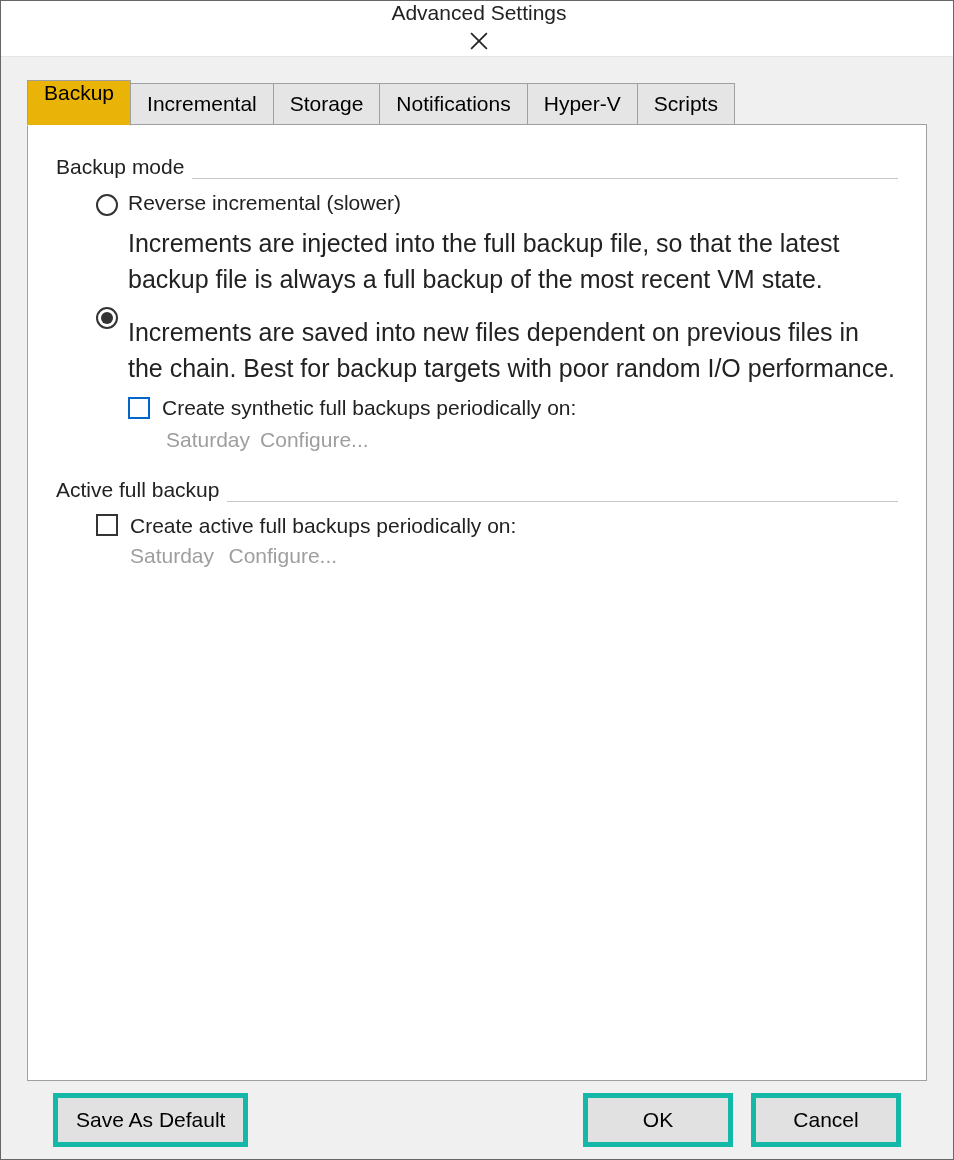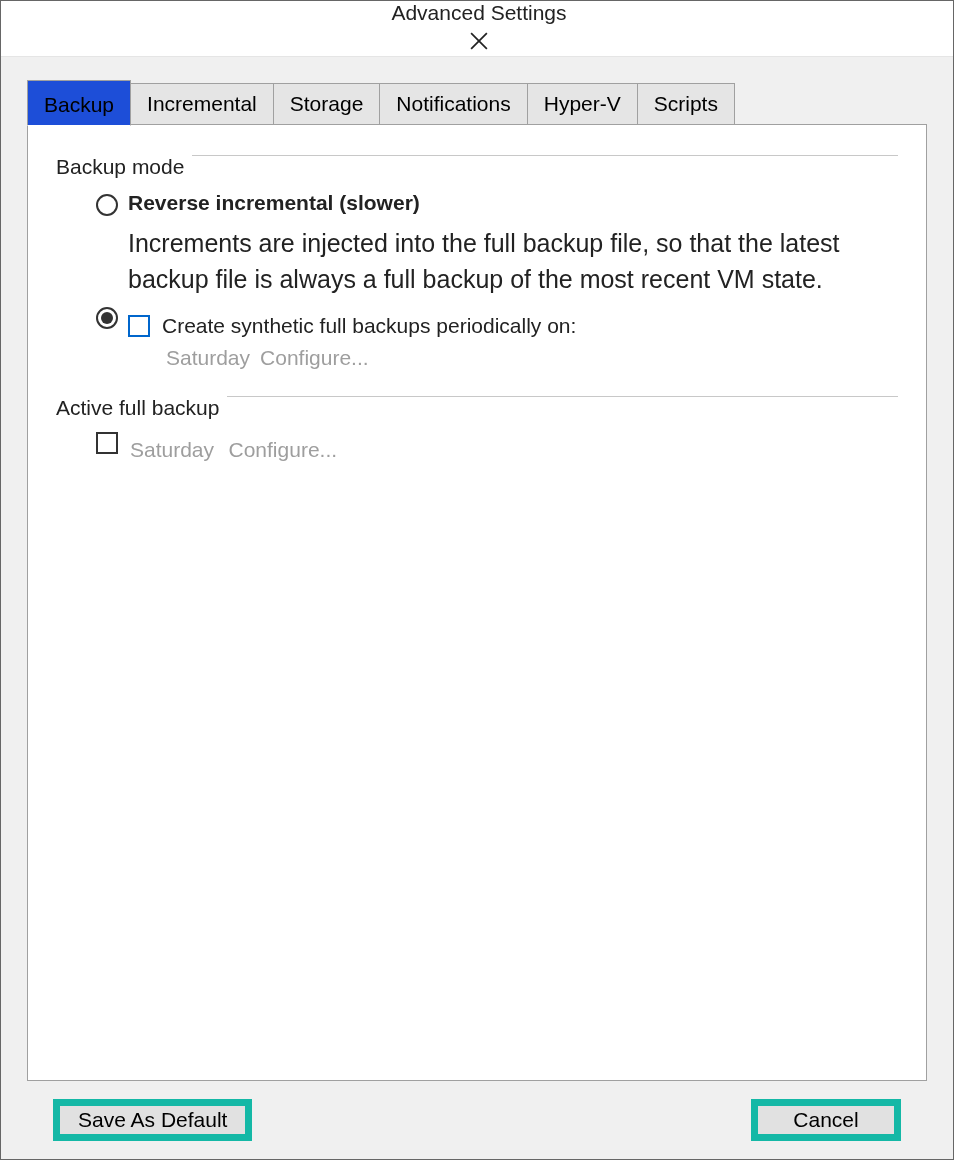--- a/index.html
+++ b/index.html
@@ -54,38 +54,38 @@
       padding: 8px 16px;
       font-size: 21px;
       border: 1px solid #a0a0a0;
       background: #e5e5e5;
       margin-left: -1px;
       cursor: pointer;
       user-select: none;
     }
     .tab:first-child { margin-left: 0; }
     .tab.active {
-      background: #1d4ed8;
+      background: #eab308;
       border-bottom: 1px solid #fff;
       position: relative;
       top: 1px;
       margin-top: -4px;
-      padding-top: 12px;
+      padding-top: 0;
     }
     .panel {
       flex: 1;
       border: 1px solid #a0a0a0;
       background: #fff;
       margin-top: -1px;
       padding: 20px 28px;
       overflow: auto;
     }
     .group-header {
       display: flex;
-      align-items: flex-start;
+      align-items: flex-end;
       margin: 10px 0 12px 0;
     }
     .group-label {
       font-size: 21px;
       color: #222;
       white-space: nowrap;
       padding-right: 8px;
     }
     .group-line {
       flex: 1;
@@ -102,21 +102,21 @@
       border-radius: 50%; margin-top: 3px; margin-right: 10px;
       display: flex; align-items: center; justify-content: center;
       flex-shrink: 0;
       cursor: pointer;
     }
     .radio.selected::after {
       content: ""; width: 12px; height: 12px; background: #333; border-radius: 50%;
     }
     .opt-text { display: flex; flex-direction: column; }
     .opt-title {
-      font-size: 21px; font-weight: 700; color: #222;
+      font-size: 21px; font-weight: 400; color: #222;
     }
     .opt-desc {
       font-size: 25px; color: #222; line-height: 1.45; margin-top: 10px;
     }
     .sub {
       display: flex;
       align-items: center;
       margin: 10px 0 2px 0;
     }
     .sub-indent {
@@ -136,26 +136,26 @@
     .footer {
       height: 78px;
       background: #f0f0f0;
       display: flex;
       align-items: center;
       padding: 0 26px;
       gap: 18px;
     }
     .spacer { flex: 1; }
     .btn {
-      height: 42px;
+      height: 54px;
       min-width: 110px;
       padding: 0 18px;
       font-size: 21px;
       background: #e1e1e1;
-      border: 7px solid #14b8a6;
+      border: 5px solid #14b8a6;
       cursor: pointer;
       display: flex; align-items: center; justify-content: center;
     }
     .btn.wide { min-width: 170px; }
   </style>
 </head>
 <body>
 
 <div class="window">
   <div class="titlebar">
@@ -189,48 +189,51 @@
         <div class="radio"></div>
         <div class="opt-text">
           <div class="opt-title">Reverse incremental (slower)</div>
           <div class="opt-desc">Increments are injected into the full backup file, so that the latest backup file is always a full backup of the most recent VM state.</div>
         </div>
       </div>
 
       <div class="option">
         <div class="radio selected"></div>
         <div class="opt-text">
+          <div class="opt-desc">Increments are saved into new files dependent on previous files in the chain. Best for backup targets with poor random I/O performance.</div>
 
           <div class="sub">
             <div class="chk blue"></div>
             <div class="sub-label">Create synthetic full backups periodically on:</div>
           </div>
           <div class="sub-indent">
             <span class="disabled-text">Saturday</span>
             <span class="disabled-text" style="margin-left:10px">Configure...</span>
           </div>
         </div>
       </div>
 
       <div class="group-header" style="margin-top:26px">
         <div class="group-label">Active full backup</div>
         <div class="group-line"></div>
       </div>
 
       <div class="option" style="margin-left:40px">
         <div class="chk"></div>
         <div class="opt-text">
+          <div class="sub-label">Create active full backups periodically on:</div>
           <div style="margin-top:6px">
             <span class="disabled-text">Saturday</span>
             <span class="disabled-text" style="margin-left:10px">Configure...</span>
           </div>
         </div>
       </div>
 
     </div>
 
     <div class="footer">
       <div class="btn wide">Save As Default</div>
       <div class="spacer"></div>
+      <div class="btn" style="min-width:150px">OK</div>
       <div class="btn" style="min-width:150px">Cancel</div>
     </div>
   </div>
 </div>
 
 </body></html>

